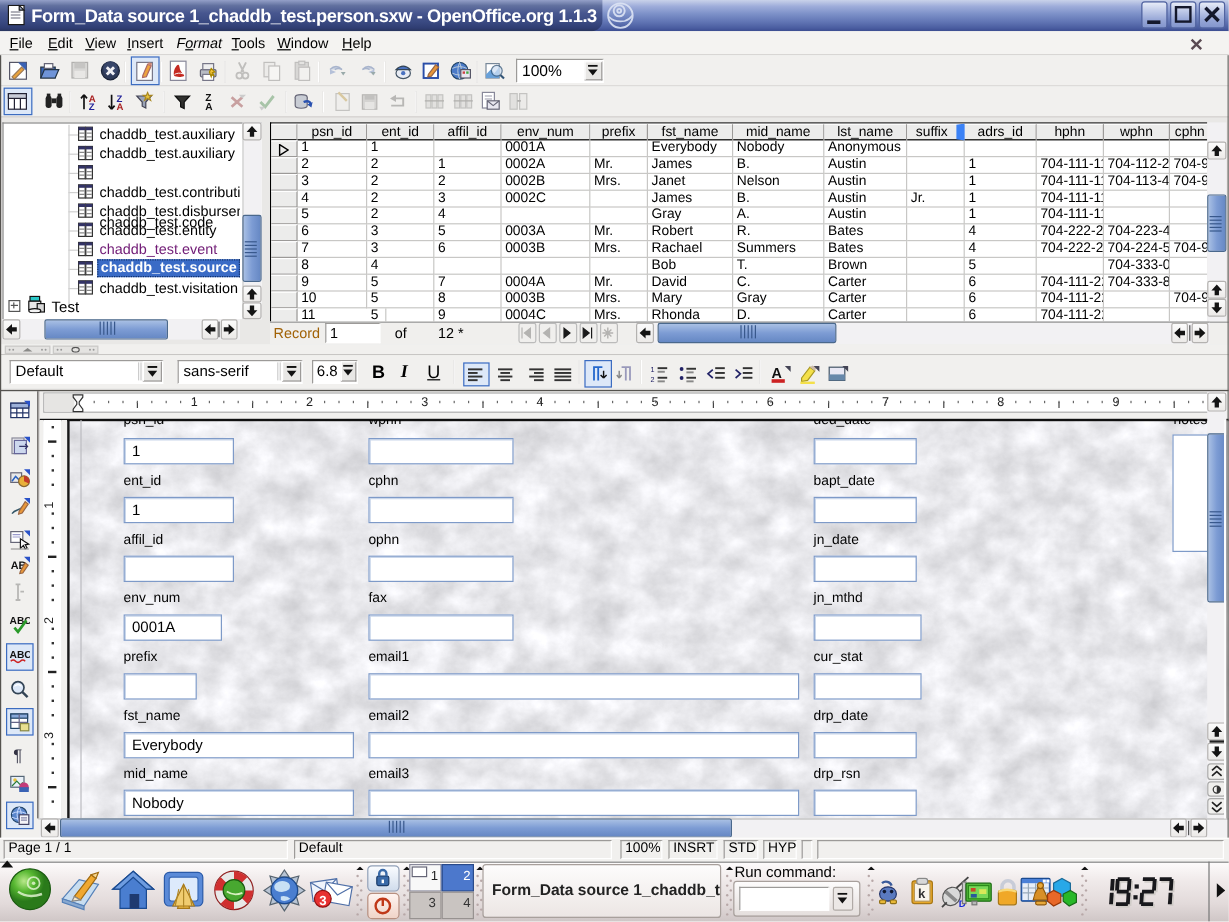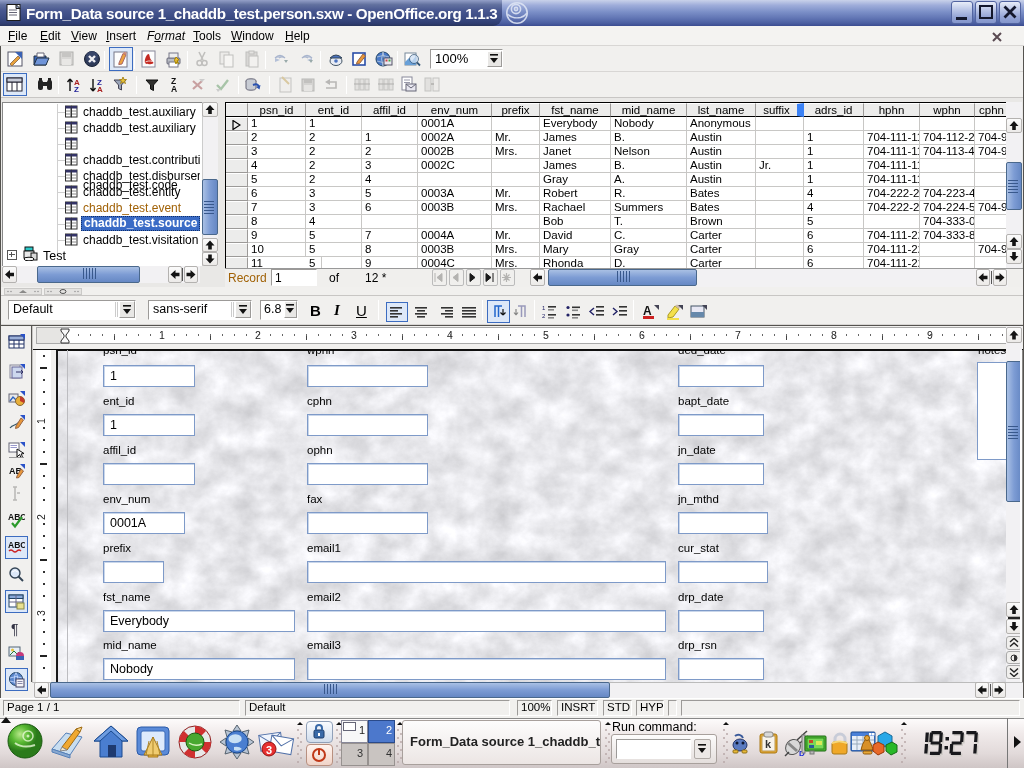--- a/index.html
+++ b/index.html
@@ -318,21 +318,21 @@
 <svg class="a" style="left:65px;top:201px;" width="13" height="14" viewBox="0 0 13 14">
     <rect x="0.5" y="1" width="5.5" height="11" fill="#fff" stroke="#333"></rect>
     <rect x="6.5" y="1" width="5.5" height="11" fill="#fff" stroke="#333"></rect>
     <rect x="0.5" y="1" width="5.5" height="2.5" fill="#336"></rect>
     <rect x="6.5" y="1" width="5.5" height="2.5" fill="#336"></rect>
     <line x1="1" y1="6" x2="5.5" y2="6" stroke="#888"></line>
     <line x1="7" y1="6" x2="11.5" y2="6" stroke="#888"></line>
     <line x1="1" y1="9" x2="5.5" y2="9" stroke="#888"></line>
     <line x1="7" y1="9" x2="11.5" y2="9" stroke="#888"></line>
   </svg>
-<div class="a" style="left:83px;top:201px;font-size:12px;color:#a16207;white-space:nowrap;overflow:hidden;width:117px;">chaddb_test.event</div>
+<div class="a" style="left:83px;top:201px;font-size:12px;color:#701a75;white-space:nowrap;overflow:hidden;width:117px;">chaddb_test.event</div>
 <div class="a" style="left:57px;top:224px;width:8px;height:1px;background:#d0d0d0;"></div>
 <svg class="a" style="left:65px;top:217px;" width="13" height="14" viewBox="0 0 13 14">
     <rect x="0.5" y="1" width="5.5" height="11" fill="#fff" stroke="#333"></rect>
     <rect x="6.5" y="1" width="5.5" height="11" fill="#fff" stroke="#333"></rect>
     <rect x="0.5" y="1" width="5.5" height="2.5" fill="#336"></rect>
     <rect x="6.5" y="1" width="5.5" height="2.5" fill="#336"></rect>
     <line x1="1" y1="6" x2="5.5" y2="6" stroke="#888"></line>
     <line x1="7" y1="6" x2="11.5" y2="6" stroke="#888"></line>
     <line x1="1" y1="9" x2="5.5" y2="9" stroke="#888"></line>
     <line x1="7" y1="9" x2="11.5" y2="9" stroke="#888"></line>

